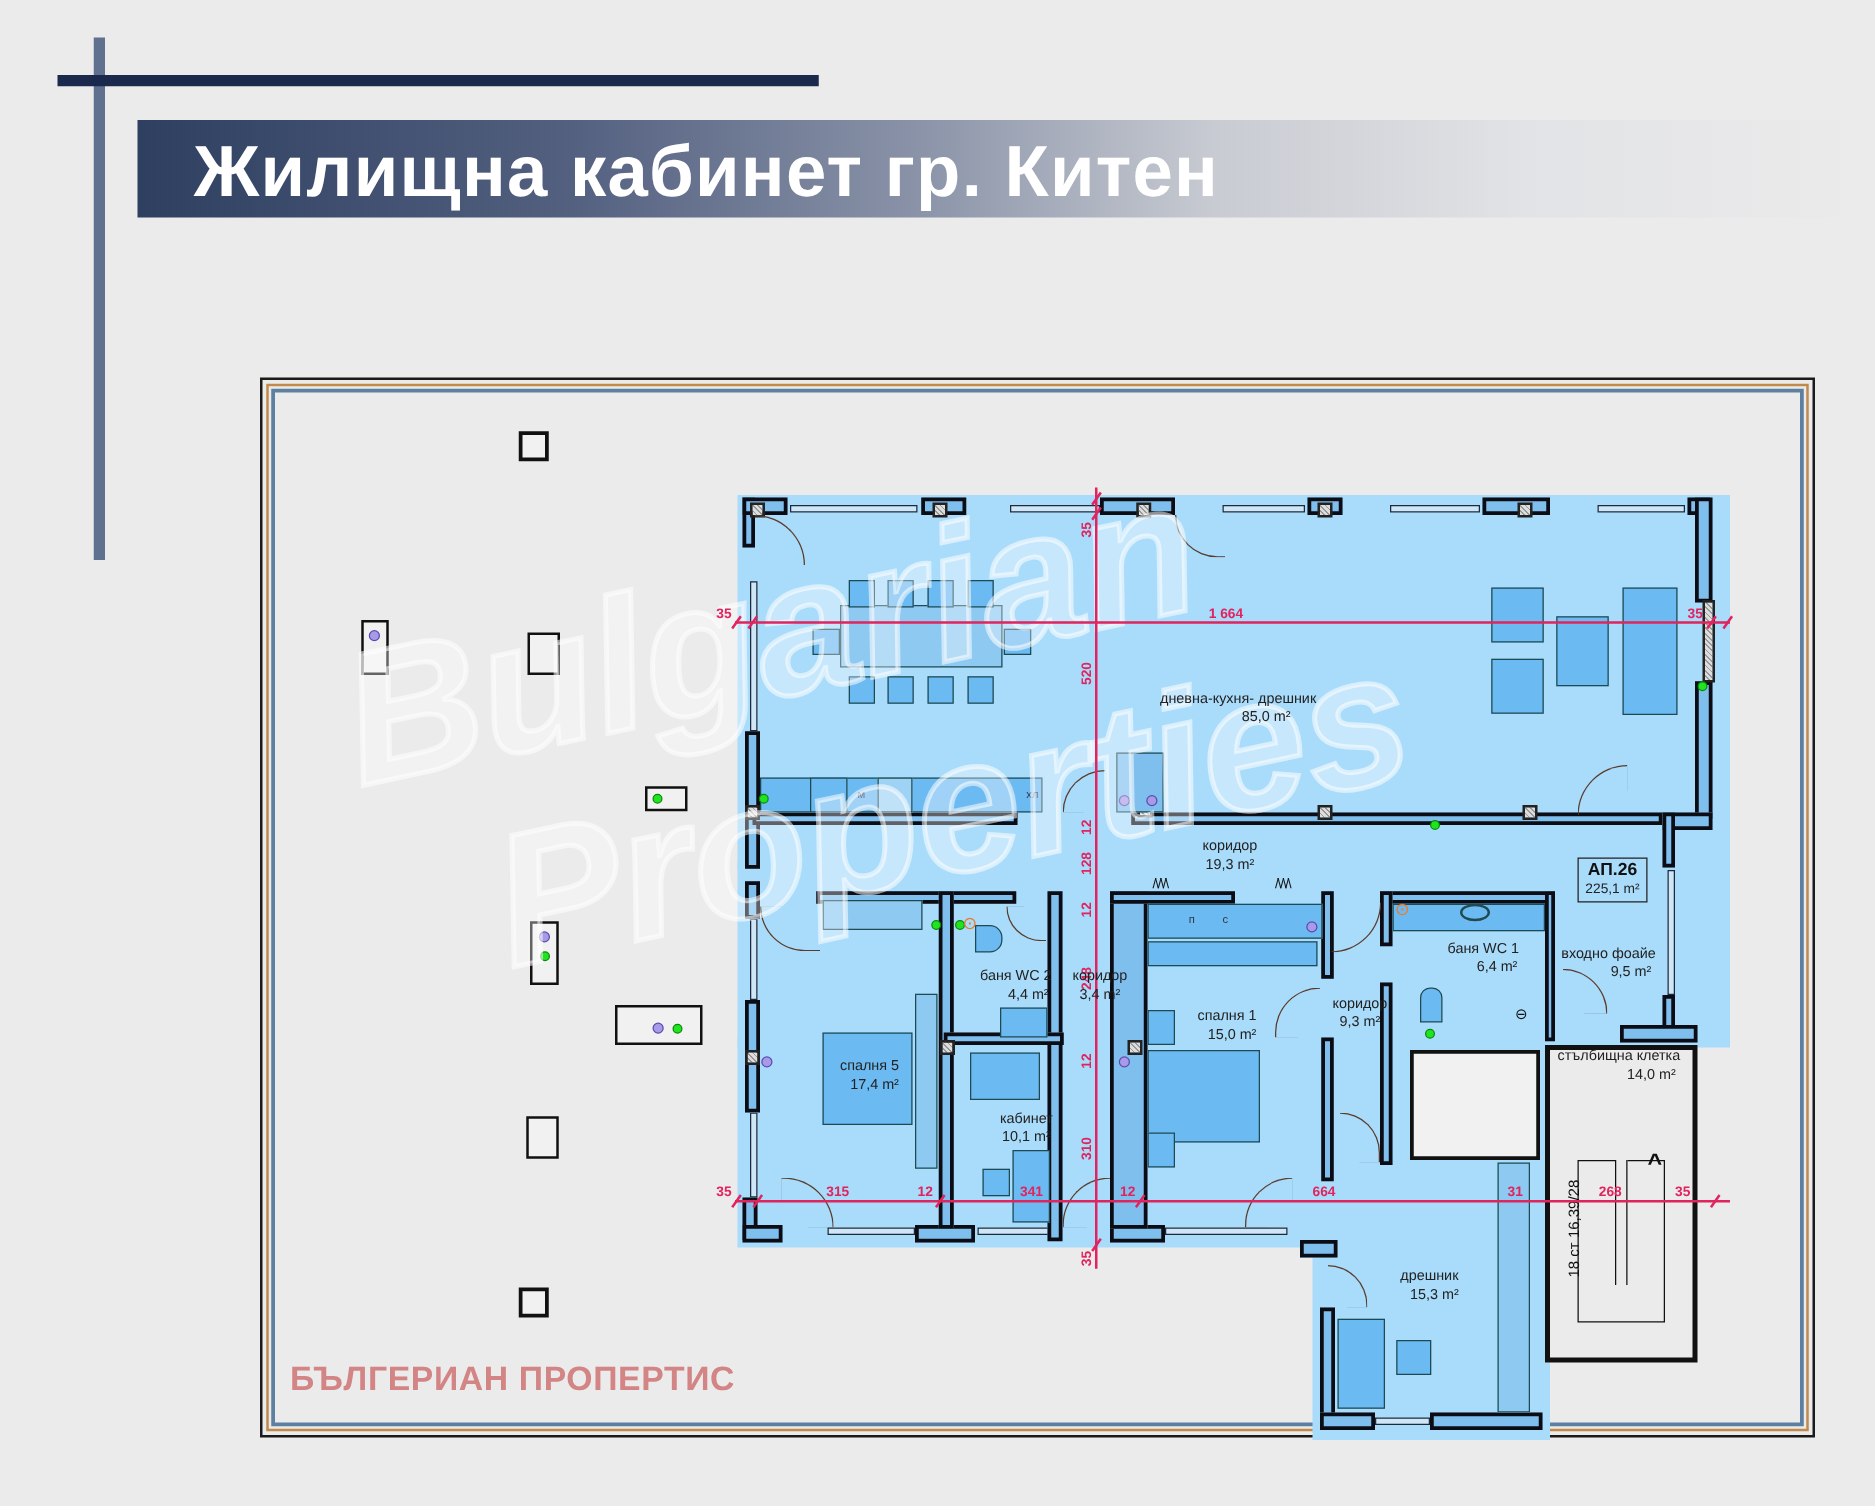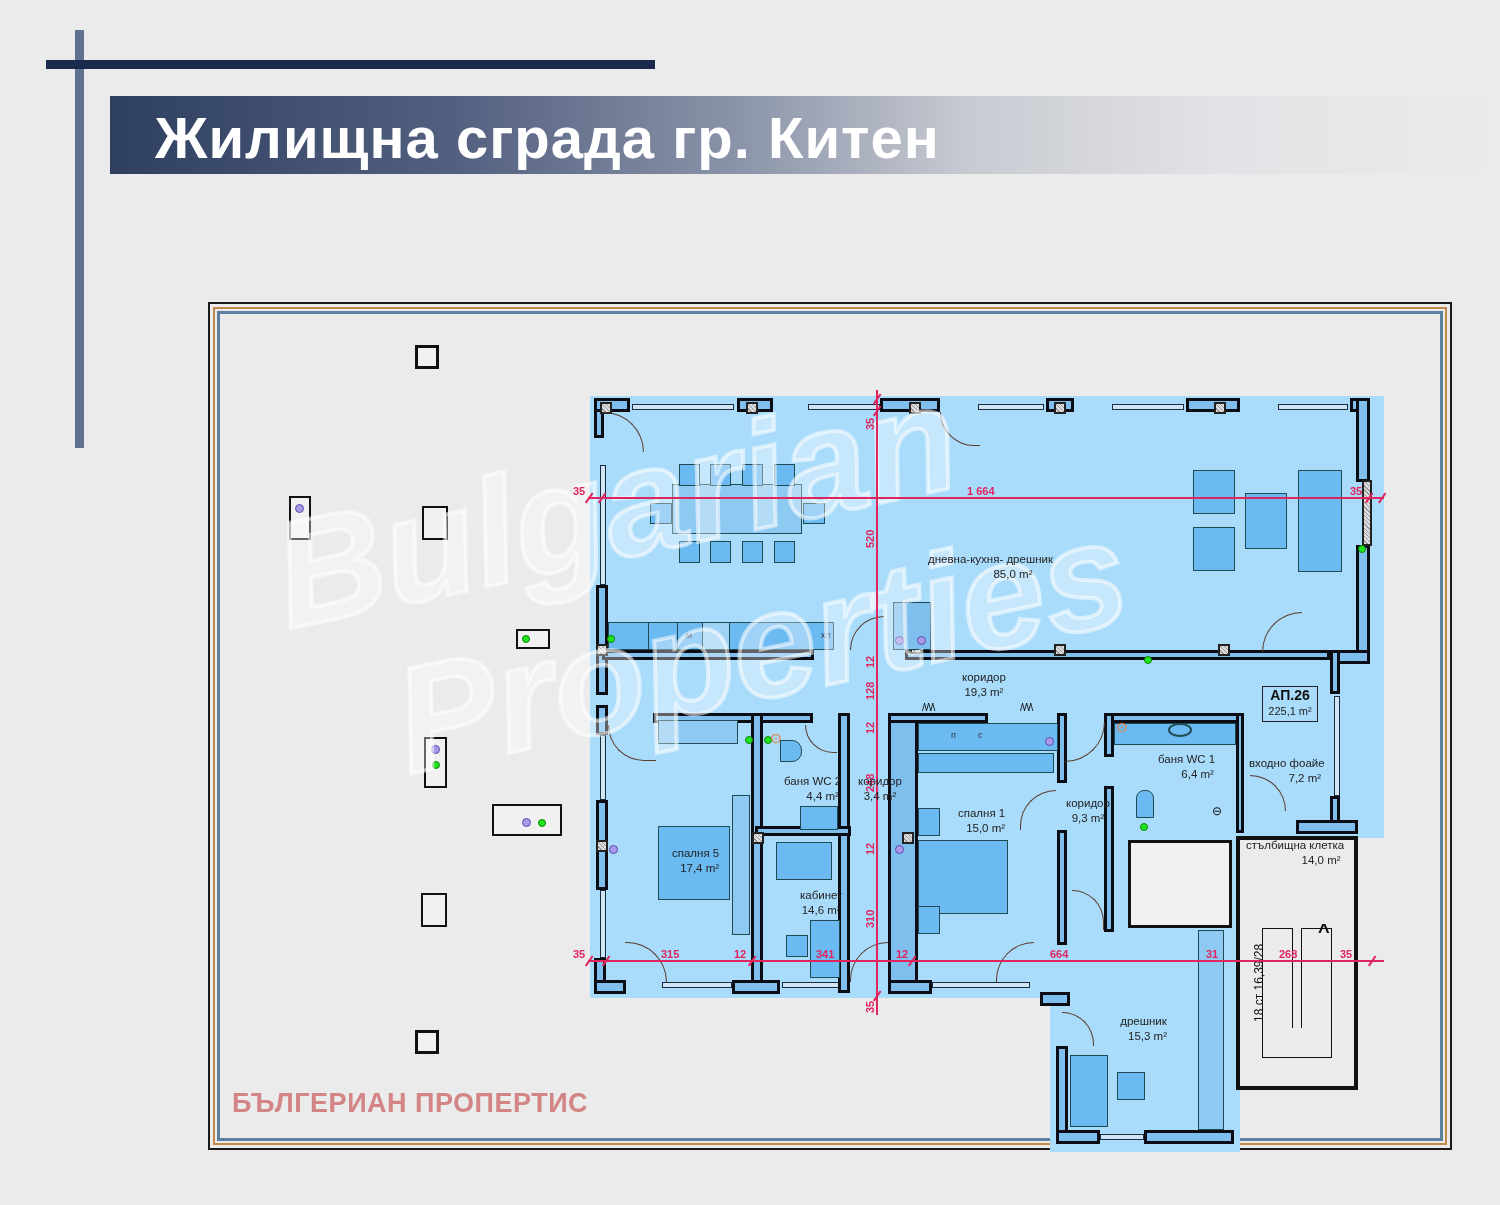--- a/index.html
+++ b/index.html
@@ -37,21 +37,21 @@
   .apt-badge .a { font-size:11px; color:#222; line-height:14px; }
   .stair-area { position:absolute; background:#ebebeb; }
   .stair-line { position:absolute; background:#111; }
 </style>
 </head>
 <body>
 
 <div class="abs vbar"></div>
 <div class="abs hbar"></div>
 <div class="abs title-band"></div>
-<div class="abs title-text">Жилищна сграда гр. Китен</div>
+<div class="abs title-text">Жилищна кабинет гр. Китен</div>
 
 <div class="abs outer-terrace"></div>
 <div class="abs inner-floor"></div>
 
 <div class="shaft-sq" style="left:415px;top:345px;"></div>
 <div class="shaft-sq" style="left:415px;top:1030px;"></div>
 <div class="shaft" style="left:289px;top:496px;width:22px;height:44px;">
   <div class="purple-dot" style="left:4px;top:6px;"></div>
 </div>
 <div class="shaft" style="left:422px;top:506px;width:26px;height:34px;"></div>
@@ -288,37 +288,37 @@
 <div class="room-label" style="left:784px;top:774px;">
   <div>баня WC 2</div>
   <div style="padding-left:20px;">4,4 m²</div>
 </div>
 <div class="room-label" style="left:858px;top:774px;">
   <div>коридор</div>
   <div>3,4 m²</div>
 </div>
 <div class="room-label" style="left:800px;top:888px;">
   <div>кабинет</div>
-  <div>14,6 m²</div>
+  <div>10,1 m²</div>
 </div>
 <div class="room-label" style="left:958px;top:806px;">
   <div>спалня 1</div>
   <div style="padding-left:8px;text-align:center;">15,0 m²</div>
 </div>
 <div class="room-label" style="left:1066px;top:796px;">
   <div>коридор</div>
   <div>9,3 m²</div>
 </div>
 <div class="room-label" style="left:1158px;top:752px;">
   <div>баня WC 1</div>
   <div style="padding-left:22px;">6,4 m²</div>
 </div>
 <div class="room-label" style="left:1249px;top:756px;">
   <div>входно фоайе</div>
-  <div style="padding-left:36px;">7,2 m²</div>
+  <div style="padding-left:36px;">9,5 m²</div>
 </div>
 <div class="room-label" style="left:1246px;top:838px;">
   <div>стълбищна клетка</div>
   <div style="padding-left:52px;">14,0 m²</div>
 </div>
 <div class="room-label" style="left:1120px;top:1014px;">
   <div>дрешник</div>
   <div style="padding-left:8px;">15,3 m²</div>
 </div>
 

